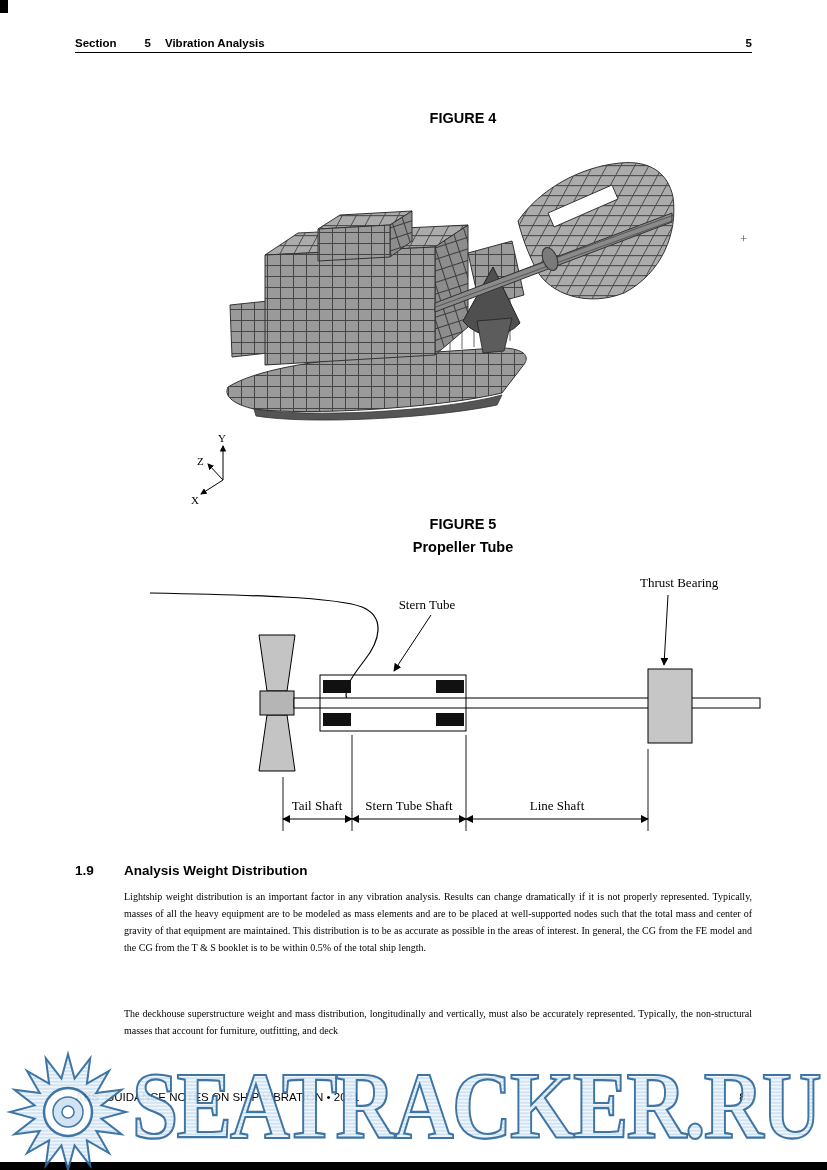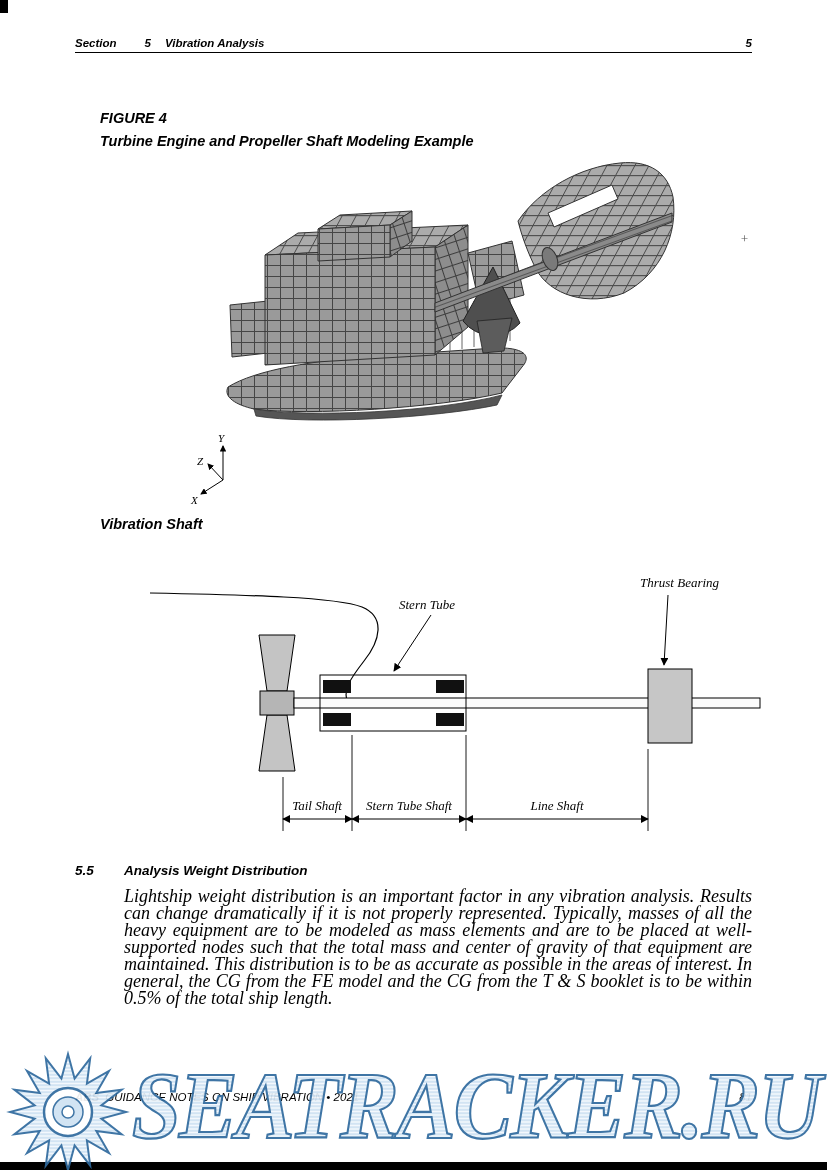--- a/index.html
+++ b/index.html
@@ -1,44 +1,44 @@
 <!DOCTYPE html>
 <html><head>
 <meta charset="utf-8">
 <style>
   * { margin:0; padding:0; box-sizing:border-box; }
   html,body { background:#ffffff; }
   body { font-family:"Liberation Serif", serif; }
-  .page { position:relative; width:827px; height:1170px; background:#fff; overflow:hidden;font-style:italic; }
+  .page { position:relative; width:827px; height:1170px; background:#fff; overflow:hidden; }
 
   .corner-mark { position:absolute; left:0; top:0; width:8px; height:13px; background:#000; }
   .bottom-bar { position:absolute; left:0; top:1162px; width:827px; height:8px; background:#000; }
 
   .running-header { position:absolute; left:75px; top:37px; width:677px; display:flex; justify-content:space-between;
     font-family:"Liberation Sans", sans-serif; font-weight:bold; font-size:11.5px; color:#000; }
   .running-header .h-num { margin-left:28px; }
   .running-header .h-title { margin-left:14px; }
   .header-rule { position:absolute; left:75px; top:52px; width:677px; border-top:1.7px solid #000; }
 
-  .fig-caption { position:absolute; left:100px; width:726px; 
+  .fig-caption { position:absolute; left:100px; width:726px; text-align:center;
     font-family:"Liberation Sans", sans-serif; font-weight:bold; font-size:14.5px; line-height:23px; color:#000; }
   .fig4-caption { top:107px; }
   .fig5-caption { top:513px; }
 
   .figure4 { position:absolute; left:150px; top:155px; }
   .figure5 { position:absolute; left:140px; top:563px; }
   .figure4 text, .figure5 text { font-family:"Liberation Serif", serif; font-size:13px; fill:#000; }
   .figure4 text.small { font-size:11px; }
 
   .section-heading { position:absolute; left:75px; top:863px; width:677px;
     font-family:"Liberation Sans", sans-serif; font-weight:bold; font-size:13.5px; color:#000; }
   .section-heading .sec-num { display:inline-block; width:49px; }
 
   .body-para { position:absolute; left:124px; width:628px; text-align:justify;
-    font-family:"Liberation Serif", serif; font-size:18px; line-height:17px; color:#000; }
+    font-family:"Liberation Serif", serif; font-size:10px; line-height:17px; color:#000; }
   .para-1 { top:888px; }
   .para-2 { top:1005px; }
 
   .page-footer { position:absolute; left:75px; top:1091px; width:677px; display:flex; justify-content:space-between;
     font-family:"Liberation Sans", sans-serif; font-size:11.5px; color:#000; }
   .page-footer .brand { font-weight:bold; margin-right:6px; }
 
   .watermark { position:absolute; left:0; top:1040px; opacity:.92; pointer-events:none; }
 </style>
 </head>
@@ -51,21 +51,20 @@
   <header class="running-header">
     <div>
       <span>Section</span><span class="h-num">5</span><span class="h-title">Vibration Analysis</span>
     </div>
     <span>5</span>
   </header>
   <div class="header-rule"></div>
 
   <div class="fig-caption fig4-caption">
     <div>FIGURE 4</div>
-    <div>Turbine Engine and Propeller Shaft Modeling Example</div>
   </div>
 
   <svg class="figure4" width="620" height="350" viewBox="0 0 620 350">
     <defs>
       <pattern id="meshA" width="13" height="11" patternUnits="userSpaceOnUse">
         <rect width="13" height="11" fill="#9a9a9a"></rect>
         <path d="M0 .5H13M.5 0V11" stroke="#454545" stroke-width="1" fill="none"></path>
       </pattern>
       <pattern id="meshB" width="14" height="10" patternUnits="userSpaceOnUse" patternTransform="skewX(-28)">
         <rect width="14" height="10" fill="#ababab"></rect>
@@ -128,21 +127,22 @@
       <line x1="73" y1="325" x2="51" y2="339" stroke="#000" stroke-width="1" marker-end="url(#arr4)"></line>
       <text class="small" x="68" y="287">Y</text>
       <text class="small" x="47" y="310">Z</text>
       <text class="small" x="41" y="349">X</text>
     </g>
 
     <text x="590" y="88" style="font-size:13px; fill:#555;">+</text>
   </svg>
 
   <div class="fig-caption fig5-caption">
-    <div>Vibration Shaft</div>
+    <div>FIGURE 5</div>
+    <div>Propeller Tube</div>
   </div>
 
   <svg class="figure5" width="640" height="295" viewBox="0 0 640 295">
     <defs>
       <marker id="arr5" viewBox="0 0 10 10" refX="9" refY="5" markerWidth="8" markerHeight="8" orient="auto-start-reverse">
         <path d="M0 0L10 5L0 10z" fill="#000"></path>
       </marker>
     </defs>
 
     <path d="M10 30 C110 32 196 34 222 44 C246 54 240 78 224 98 C210 116 202 128 208 140" fill="none" stroke="#000" stroke-width="1.2"></path>
@@ -184,24 +184,25 @@
       <line x1="212" y1="256" x2="326" y2="256" stroke="#000" stroke-width="1" marker-start="url(#arr5)" marker-end="url(#arr5)"></line>
       <line x1="326" y1="256" x2="508" y2="256" stroke="#000" stroke-width="1" marker-start="url(#arr5)" marker-end="url(#arr5)"></line>
     </g>
 
     <text x="177" y="247" text-anchor="middle">Tail Shaft</text>
     <text x="269" y="247" text-anchor="middle">Stern Tube Shaft</text>
     <text x="417" y="247" text-anchor="middle">Line Shaft</text>
   </svg>
 
   <div class="section-heading">
-    <span class="sec-num">5.5</span><span>Analysis Weight Distribution</span>
+    <span class="sec-num">1.9</span><span>Analysis Weight Distribution</span>
   </div>
 
   <p class="body-para para-1">Lightship weight distribution is an important factor in any vibration analysis. Results can change dramatically if it is not properly represented. Typically, masses of all the heavy equipment are to be modeled as mass elements and are to be placed at well-supported nodes such that the total mass and center of gravity of that equipment are maintained. This distribution is to be as accurate as possible in the areas of interest. In general, the CG from the FE model and the CG from the T &amp; S booklet is to be within 0.5% of the total ship length.</p>
+  <p class="body-para para-2">The deckhouse superstructure weight and mass distribution, longitudinally and vertically, must also be accurately represented. Typically, the non-structural masses that account for furniture, outfitting, and deck</p>
 
   <footer class="page-footer">
     <div>
       <span class="brand">ABS</span><span>GUIDANCE NOTES ON SHIP VIBRATION • 2021</span>
     </div>
     <span>81</span>
   </footer>
 
   <div class="bottom-bar"></div>
 

